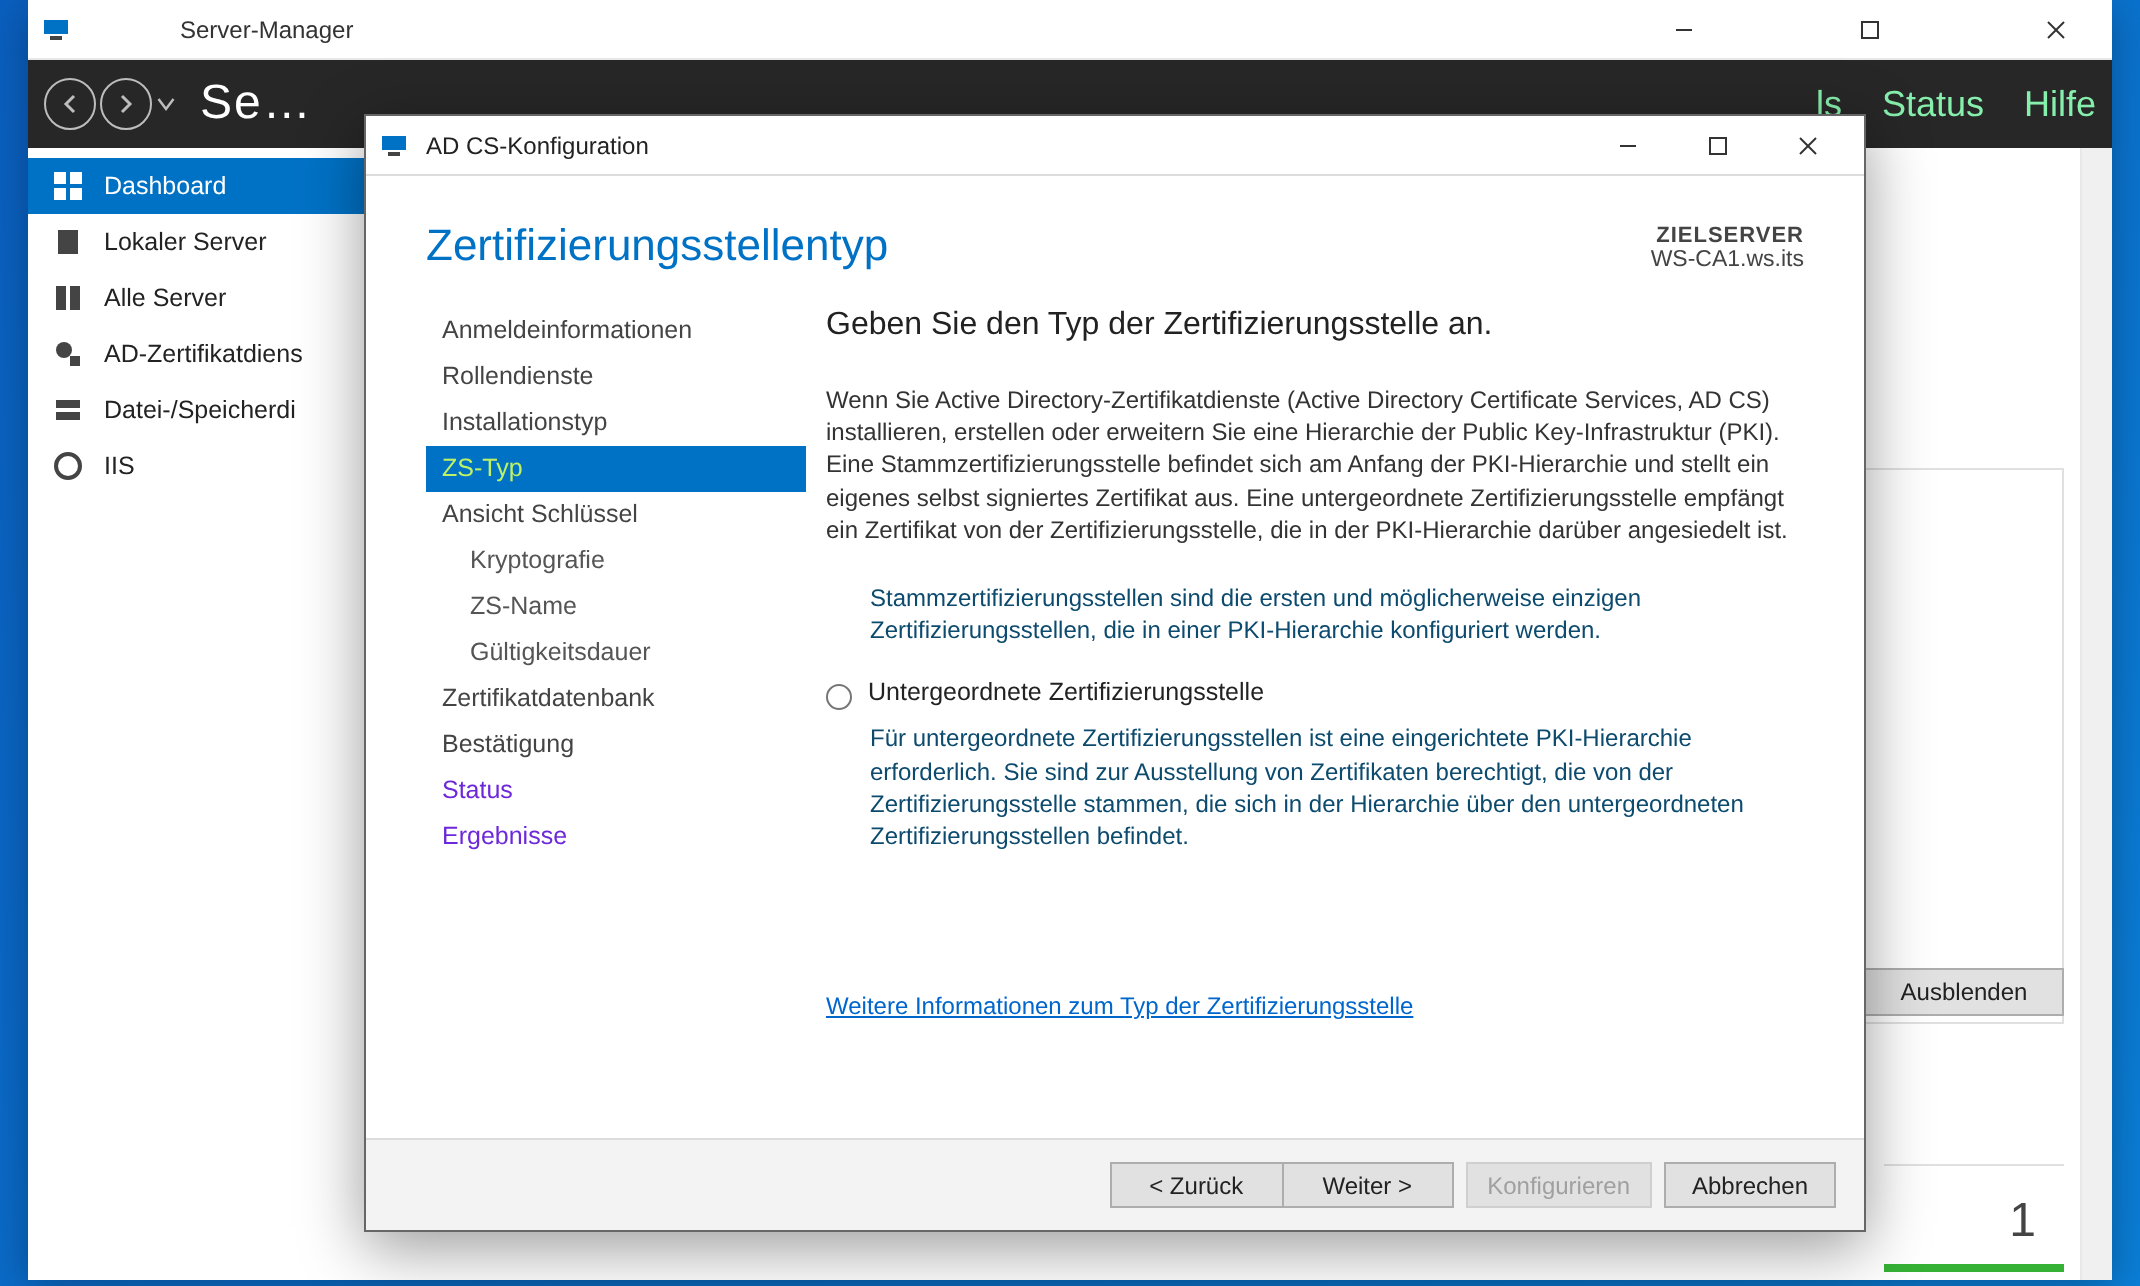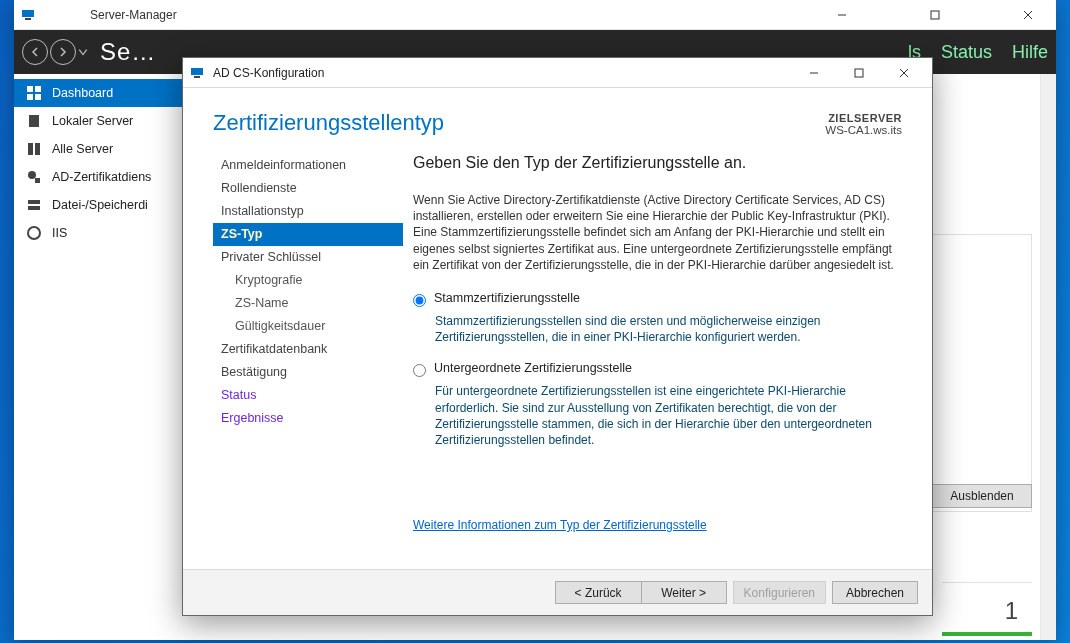--- a/index.html
+++ b/index.html
@@ -32,21 +32,21 @@
   .dlg-titlebar { height: 30px; background: #fff; display: flex; align-items: center; padding: 0 6px; border-bottom: 1px solid #dcdcdc; }
   .dlg-titlebar .title { font-size: 12px; color: #222; flex: 1; margin-left: 4px; }
   .dlg-titlebar .winbtn { width: 45px; height: 28px; display: flex; align-items: center; justify-content: center; color: #333; cursor: default; }
   .dlg-head { display: flex; padding: 22px 30px 4px 30px; align-items: flex-end; }
   .dlg-head h1 { font-size: 22px; font-weight: 400; color: #0072c6; flex: 1; }
   .dlg-target { text-align: right; font-size: 11.5px; color: #444; }
   .dlg-target .lbl { font-weight: 600; letter-spacing: 0.5px; font-size: 11px; }
   .dlg-body { flex: 1; display: flex; padding: 14px 0 0 0; }
   .dlg-nav { width: 220px; padding-left: 30px; }
   .dlg-nav .step { height: 23px; line-height: 23px; font-size: 12.5px; color: #444; padding-left: 8px; cursor: default; }
-  .dlg-nav .step.sel { background: #0072c6; color: #fef9c3; font-weight: bold; }
+  .dlg-nav .step.sel { background: #0072c6; color: #bef264; }
   .dlg-nav .step.dis { color: #6d28d9; }
   .dlg-nav .step.sub { padding-left: 22px; color: #555; }
   .dlg-pane { flex: 1; padding: 0 30px 0 10px; font-size: 12px; color: #333; }
   .dlg-pane h2 { font-size: 16px; font-weight: 400; color: #222; margin-bottom: 20px; }
   .dlg-pane p.intro { line-height: 1.35; margin-bottom: 18px; }
   .radio-row { display: flex; align-items: flex-start; margin-bottom: 6px; }
   .radio-row input { margin: 3px 8px 0 0; }
   .radio-row label { font-size: 12.5px; color: #222; }
   .radio-desc { margin: 2px 0 16px 22px; line-height: 1.35; color: #0c4a6e; }
   .more-link { color: #0066cc; font-size: 12px; margin-top: 54px; display: inline-block; }
@@ -209,38 +209,34 @@
       <div>WS-CA1.ws.its</div>
     </div>
   </div>
 
   <div class="dlg-body">
     <div class="dlg-nav">
       <div class="step">Anmeldeinformationen</div>
       <div class="step">Rollendienste</div>
       <div class="step">Installationstyp</div>
       <div class="step sel">ZS-Typ</div>
-      <div class="step">Privater Schlüssel</div>
+      <div class="step">Ansicht Schlüssel</div>
       <div class="step sub">Kryptografie</div>
       <div class="step sub">ZS-Name</div>
       <div class="step sub">Gültigkeitsdauer</div>
       <div class="step">Zertifikatdatenbank</div>
       <div class="step">Bestätigung</div>
       <div class="step dis">Status</div>
       <div class="step dis">Ergebnisse</div>
     </div>
 
     <div class="dlg-pane">
       <h2>Geben Sie den Typ der Zertifizierungsstelle an.</h2>
       <p class="intro">Wenn Sie Active Directory-Zertifikatdienste (Active Directory Certificate Services, AD CS) installieren, erstellen oder erweitern Sie eine Hierarchie der Public Key-Infrastruktur (PKI). Eine Stammzertifizierungsstelle befindet sich am Anfang der PKI-Hierarchie und stellt ein eigenes selbst signiertes Zertifikat aus. Eine untergeordnete Zertifizierungsstelle empfängt ein Zertifikat von der Zertifizierungsstelle, die in der PKI-Hierarchie darüber angesiedelt ist.</p>
 
-      <div class="radio-row">
-        <input type="radio" name="catype" checked="" style="">
-        <label>Stammzertifizierungsstelle</label>
-      </div>
       <p class="radio-desc">Stammzertifizierungsstellen sind die ersten und möglicherweise einzigen Zertifizierungsstellen, die in einer PKI-Hierarchie konfiguriert werden.</p>
 
       <div class="radio-row">
         <input type="radio" name="catype" style="">
         <label>Untergeordnete Zertifizierungsstelle</label>
       </div>
       <p class="radio-desc">Für untergeordnete Zertifizierungsstellen ist eine eingerichtete PKI-Hierarchie erforderlich. Sie sind zur Ausstellung von Zertifikaten berechtigt, die von der Zertifizierungsstelle stammen, die sich in der Hierarchie über den untergeordneten Zertifizierungsstellen befindet.</p>
 
       <a href="#" class="more-link">Weitere Informationen zum Typ der Zertifizierungsstelle</a>
     </div>

